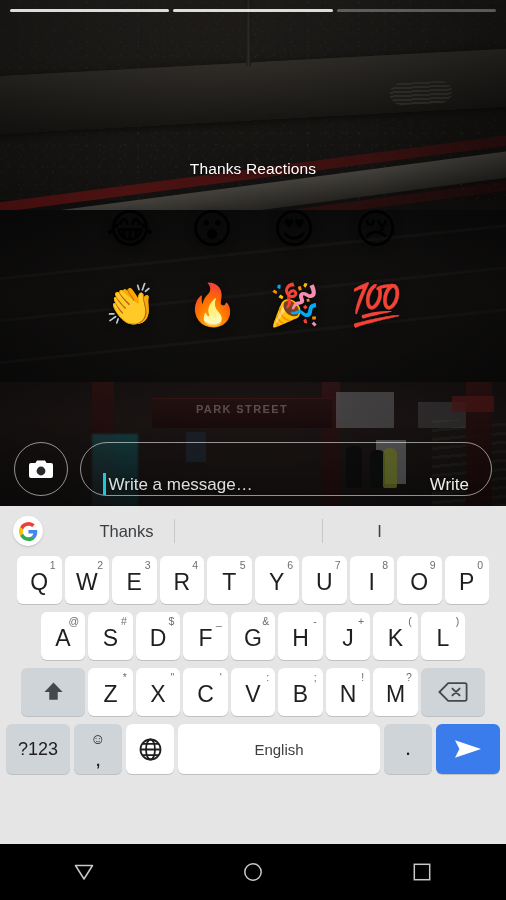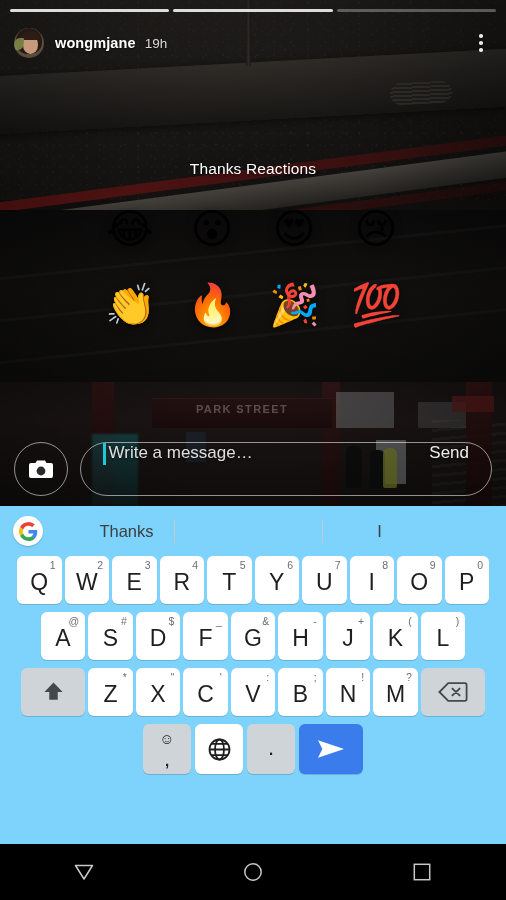--- a/index.html
+++ b/index.html
@@ -191,40 +191,40 @@
   }
   #camera-button{
     width:54px; height:54px; border-radius:50%;
     border:1.3px solid rgba(255,255,255,.55);
     display:flex; align-items:center; justify-content:center;
     flex:0 0 auto; cursor:pointer;
   }
   #message-field{
     flex:1 1 auto; height:54px; border-radius:27px;
     border:1.3px solid rgba(255,255,255,.55);
-    display:flex; align-items:flex-start; padding:0 22px; cursor:text;
+    display:flex; align-items:flex-end; padding:0 22px; cursor:text;
     position:relative;
   }
   #caret{
     width:2.5px; height:22px; background:#1ec8d8; flex:0 0 auto;
     margin-right:3px;
   }
   #message-placeholder{
     color:rgba(255,255,255,.86); font-size:17px;
     text-shadow:0 1px 3px rgba(0,0,0,.6);
   }
   #send-text{
     margin-left:auto; color:rgba(255,255,255,.92); font-size:17px;
     text-shadow:0 1px 3px rgba(0,0,0,.6); cursor:pointer;
   }
 
   
   #keyboard{
     position:absolute; left:0; top:506px; width:506px; height:338px;
-    background:#7dd3fc;
+    background:#e5e5e5;
   }
   #suggestions{
     height:50px; display:flex; align-items:center; position:relative;
   }
   #g-logo{
     position:absolute; left:13px; top:10px;
     width:30px; height:30px; border-radius:50%; background:#fff;
     display:flex; align-items:center; justify-content:center;
     box-shadow:0 1px 2px rgba(0,0,0,.18);
   }
@@ -332,35 +332,20 @@
   <div class="ph cyan-smear"></div>
   <div class="ph vignette"></div>
   <div class="ph scrim"></div>
 
   <div id="progress">
     <div class="seg done"></div>
     <div class="seg done"></div>
     <div class="seg"></div>
   </div>
 
-  <div id="story-header">
-    <div id="avatar">
-      <div class="hair"></div>
-      <div class="face"></div>
-      <div class="fringe"></div>
-      <div class="leaf"></div>
-    </div>
-    <span id="username">wongmjane</span>
-    <span id="timestamp">19h</span>
-    <div id="more-menu">
-      <i></i>
-      <i></i>
-      <i></i>
-    </div>
-  </div>
 
   <div id="quick-reactions">
     <div id="qr-title">Thanks Reactions</div>
 
     <div class="emoji-row">
       <div class="emoji-btn">😂</div>
       <div class="emoji-btn">😮</div>
       <div class="emoji-btn">😍</div>
       <div class="emoji-btn">😢</div>
     </div>
@@ -376,21 +361,21 @@
   <div id="message-bar">
     <div id="camera-button">
       <svg width="26" height="21" viewBox="0 0 26 21" aria-hidden="true">
         <path d="M9 1.5h8l1.6 2.6H23a2 2 0 0 1 2 2v11a2 2 0 0 1-2 2H3a2 2 0 0 1-2-2v-11a2 2 0 0 1 2-2h4.4L9 1.5z" fill="#ffffff"></path>
         <circle cx="13" cy="12" r="4.4" fill="#2a2a2a"></circle>
       </svg>
     </div>
     <div id="message-field">
       <div id="caret"></div>
       <span id="message-placeholder">Write a message…</span>
-      <span id="send-text">Send</span>
+      <span id="send-text">Write</span>
     </div>
   </div>
 </div>
 
 <div id="keyboard">
 
   <div id="suggestions">
     <div id="g-logo">
       <svg width="19" height="19" viewBox="0 0 48 48" aria-hidden="true">
         <path fill="#EA4335" d="M24 9.5c3.5 0 6.6 1.2 9 3.6l6.7-6.7C35.6 2.5 30.2 0 24 0 14.6 0 6.5 5.4 2.6 13.2l7.8 6.1C12.3 13.5 17.6 9.5 24 9.5z"></path>
@@ -523,31 +508,37 @@
       </div>
     <div class="key fn" id="backspace-key">
       <svg width="30" height="22" viewBox="0 0 30 22" aria-hidden="true">
         <path d="M10.2 2.2H27a1.6 1.6 0 0 1 1.6 1.6v14.4A1.6 1.6 0 0 1 27 19.8H10.2L1.4 11l8.8-8.8z" fill="none" stroke="#43484c" stroke-width="1.8"></path>
         <path d="M14.4 7.6l7.2 6.8M21.6 7.6l-7.2 6.8" stroke="#43484c" stroke-width="1.9" stroke-linecap="round"></path>
       </svg>
     </div>
   </div>
 
   <div class="krow" id="row4">
+    <div class="key fn" id="sym-key">
+      <span class="glyph">?123</span>
+    </div>
     <div class="key fn" id="emoji-key">
       <span class="smiley">☺</span>
       <span class="sup-comma">,</span>
     </div>
     <div class="key" id="globe-key">
       <svg width="25" height="25" viewBox="0 0 24 24" aria-hidden="true">
         <circle cx="12" cy="12" r="9.6" fill="none" stroke="#1f1f1f" stroke-width="1.7"></circle>
         <ellipse cx="12" cy="12" rx="4.3" ry="9.6" fill="none" stroke="#1f1f1f" stroke-width="1.7"></ellipse>
         <path d="M2.6 12h18.8M4 6.6h16M4 17.4h16" stroke="#1f1f1f" stroke-width="1.7"></path>
       </svg>
     </div>
+    <div class="key" id="space-key">
+      <span class="glyph">English</span>
+    </div>
     <div class="key fn" id="period-key">
       <span class="glyph">.</span>
     </div>
     <div class="key" id="send-key">
       <svg width="30" height="24" viewBox="0 0 30 24" aria-hidden="true">
         <path d="M2 3.2 28 12 2 20.8l4.4-8.8L2 3.2z" fill="#ffffff"></path>
       </svg>
     </div>
   </div>
 </div>

